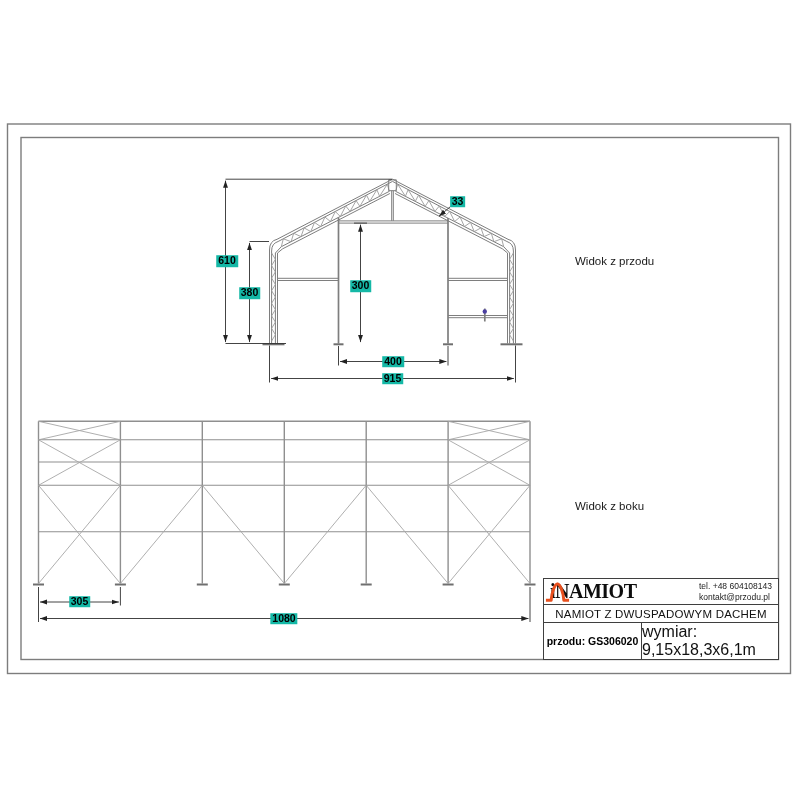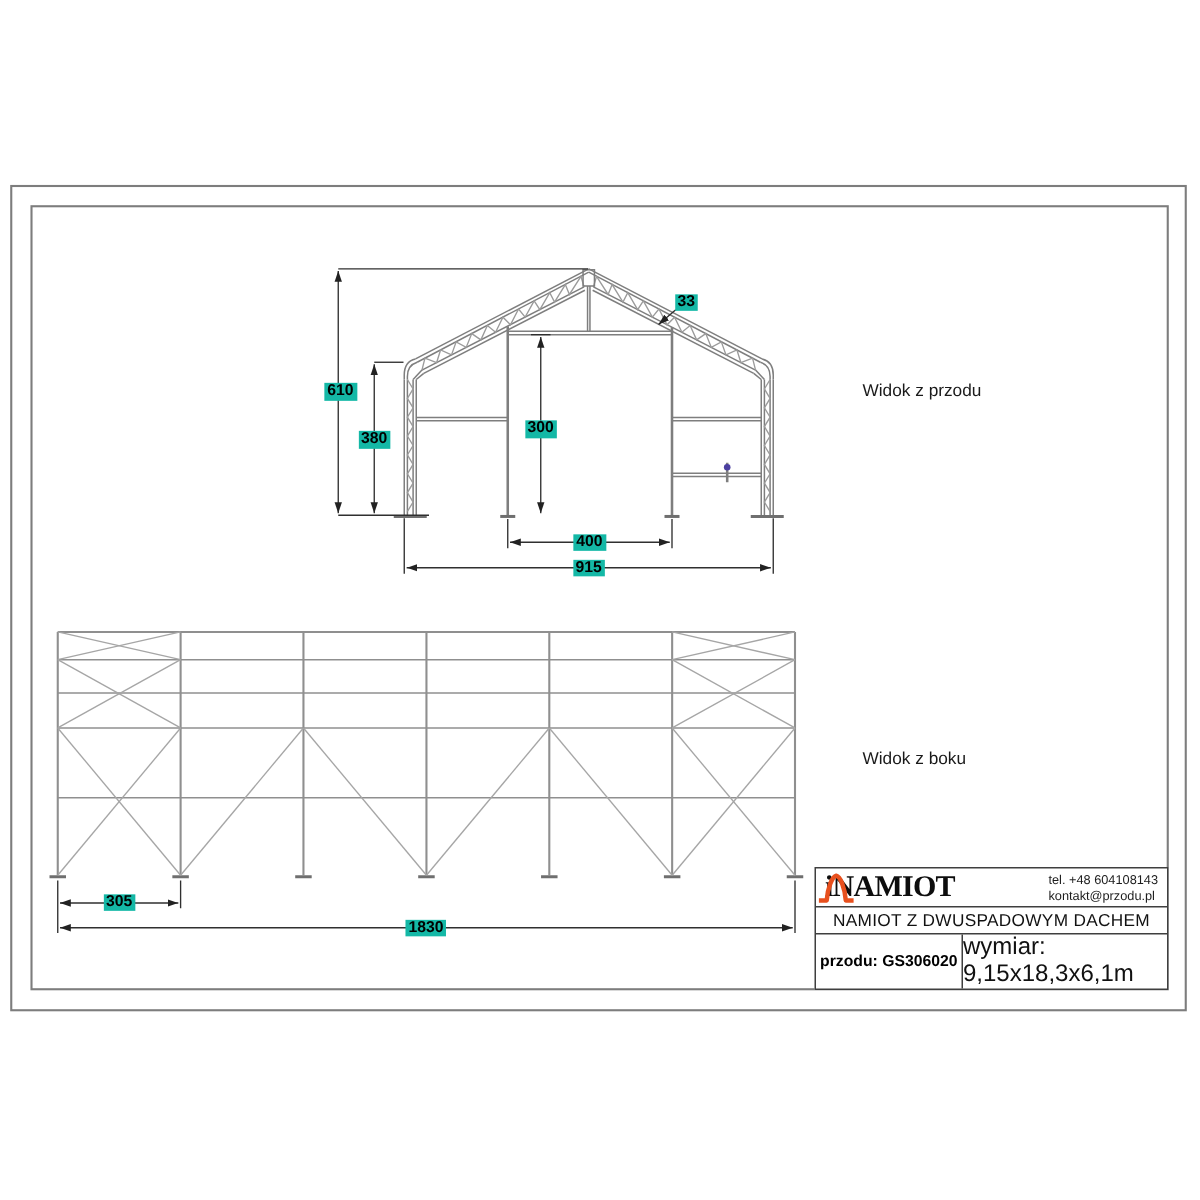--- a/index.html
+++ b/index.html
@@ -157,21 +157,21 @@
   </svg>
 
   <div class="dimlab" style="left:227px;top:261px;">610</div>
   <div class="dimlab" style="left:249.5px;top:293px;">380</div>
   <div class="dimlab" style="left:360.5px;top:286px;">300</div>
   <div class="dimlab" style="left:393px;top:361.5px;">400</div>
   <div class="dimlab" style="left:392.5px;top:378.5px;">915</div>
   <div class="dimlab" style="left:457.5px;top:201.5px;">33</div>
 
   <div class="dimlab" style="left:79.5px;top:601.5px;">305</div>
-  <div class="dimlab" style="left:284px;top:618.5px;">1830</div>
+  <div class="dimlab" style="left:284px;top:618.5px;">1080</div>
 
   <div class="viewlab" style="left:575px;top:261px;">Widok z przodu</div>
   <div class="viewlab" style="left:575px;top:461px;margin-top:45px;">Widok z boku</div>
 
   <div class="titleblock">
     <div class="tb-row1">
       <span class="brand">iNAMIOT</span>
       <span class="logo-icon">
         <svg width="27" height="24" viewBox="0 0 28 24">
           <path d="M2,21.6 L7.4,21.6 C8.2,12.4 11.2,5.2 14,4.6 C16.8,5.2 19.8,12.4 20.6,21.6 L26,21.6" fill="none" stroke="#E8501E" stroke-width="3.1" stroke-linejoin="round" stroke-linecap="butt"></path>

